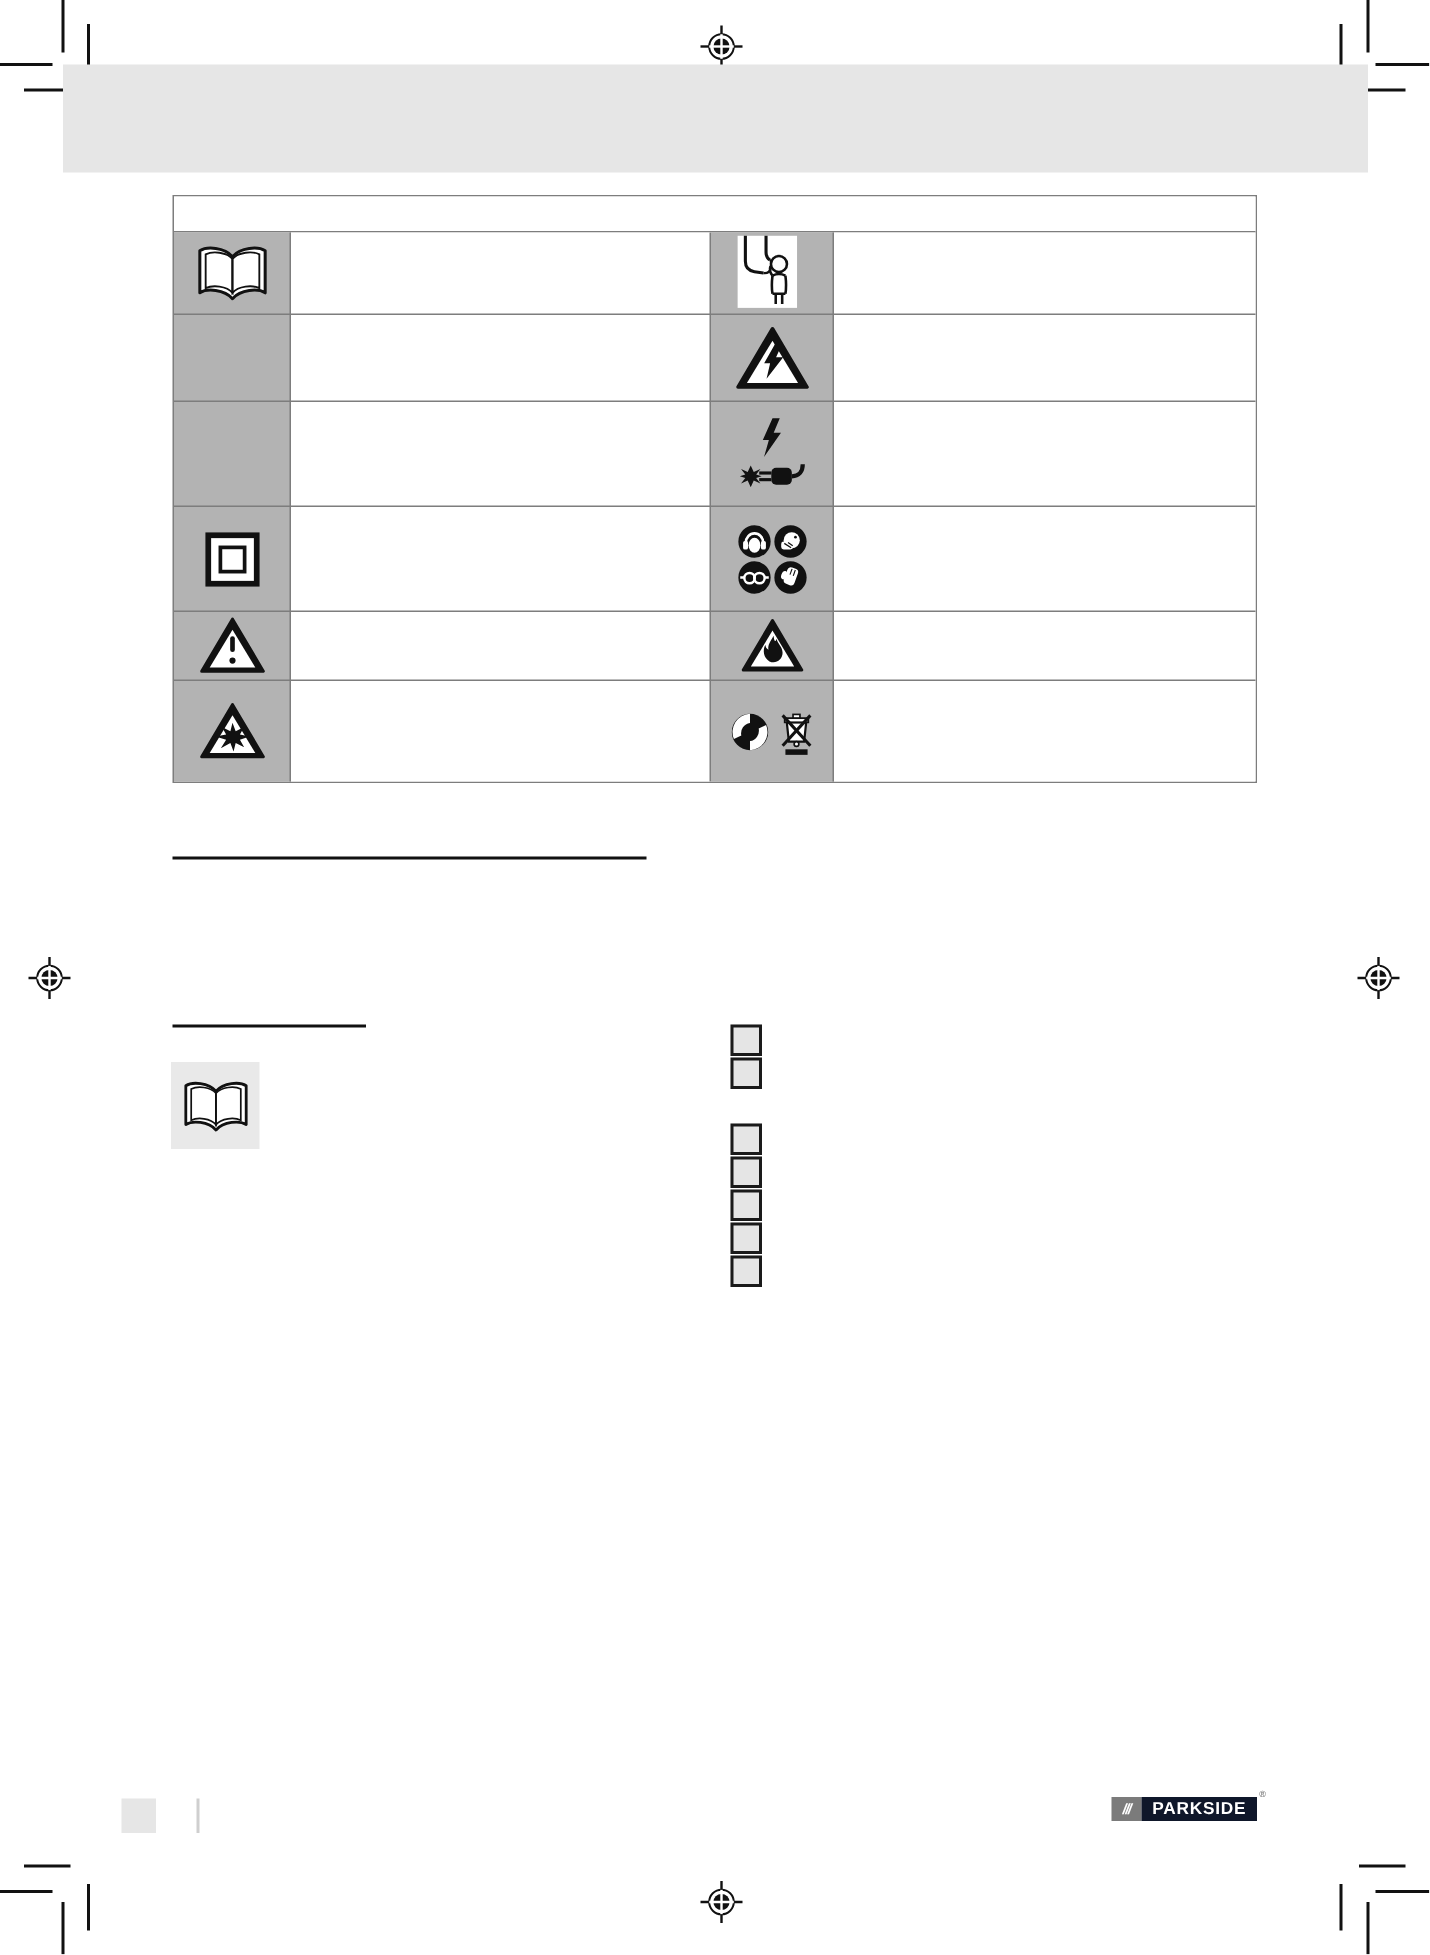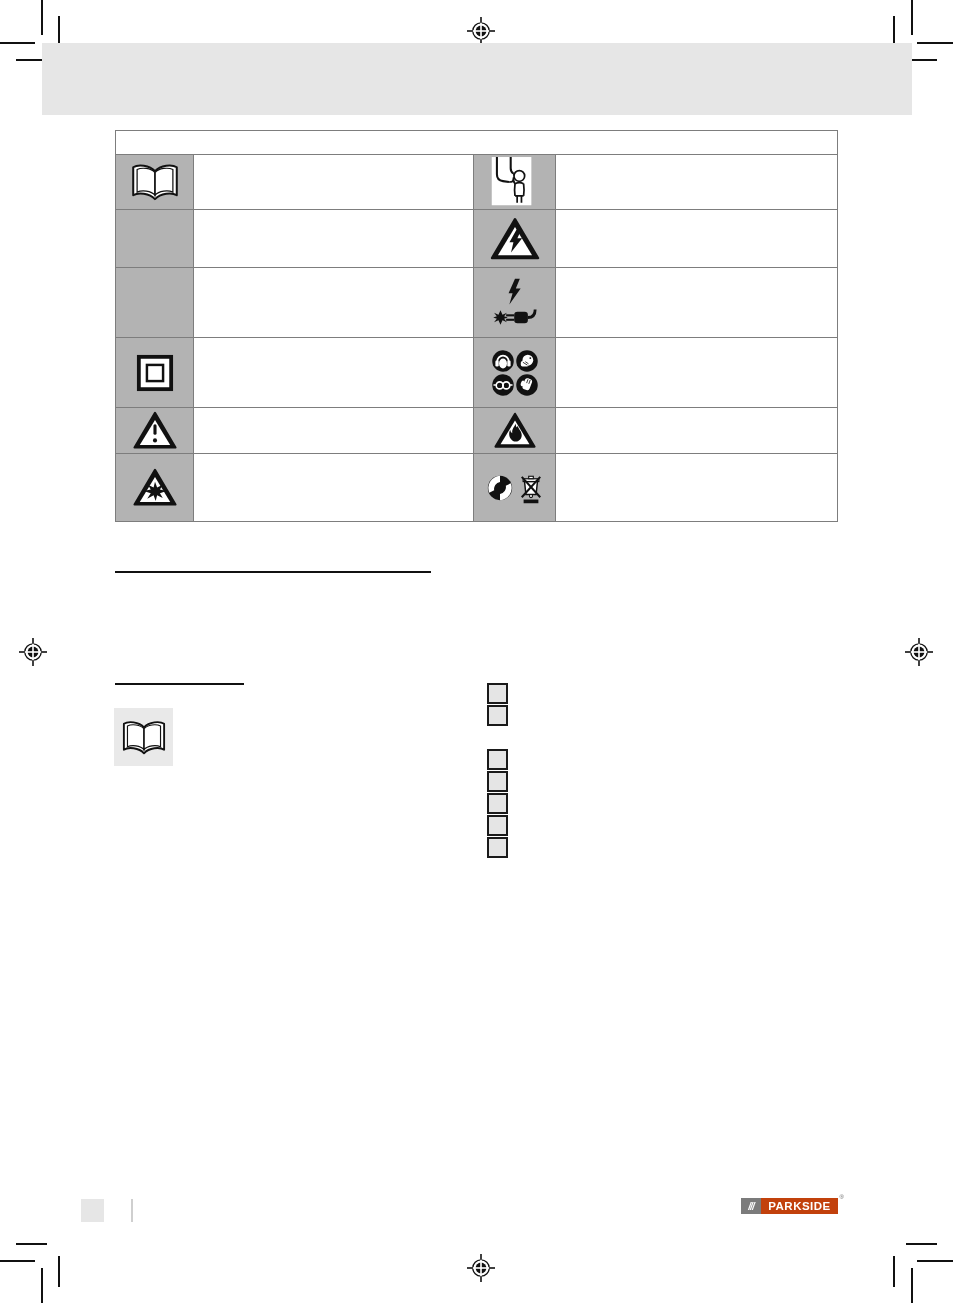--- a/index.html
+++ b/index.html
@@ -35,21 +35,21 @@
            border:2px solid #1a1a1a;display:flex;align-items:center;justify-content:center;
            font-size:10px;}
   
   .pagenobox{left:81px;top:1199px;width:23px;height:23px;background:#e6e6e6;
              display:flex;align-items:center;justify-content:center;font-size:11px;}
   .pagediv{left:131px;top:1199px;width:2px;height:23px;background:#cfcfcf;}
   .logo{left:741px;top:1198px;width:97px;height:16px;display:flex;}
   .logo-accent{width:20px;background:#7b7b7b;color:#fff;display:flex;align-items:center;
                justify-content:center;font-weight:bold;font-style:italic;font-size:10px;
                letter-spacing:-1px;}
-  .logo-main{flex:1;background:#c2410c;color:#fff;display:flex;align-items:center;
+  .logo-main{flex:1;background:#0f172a;color:#fff;display:flex;align-items:center;
              justify-content:center;font-weight:bold;font-size:11.5px;letter-spacing:0.5px;}
   .logo-reg{position:absolute;right:-6px;top:-4px;font-size:6px;color:#666;}
   svg{display:block;}
 </style>
 </head>
 <body>
 
 <div class="page">
 
   <svg width="0" height="0" style="position:absolute">

